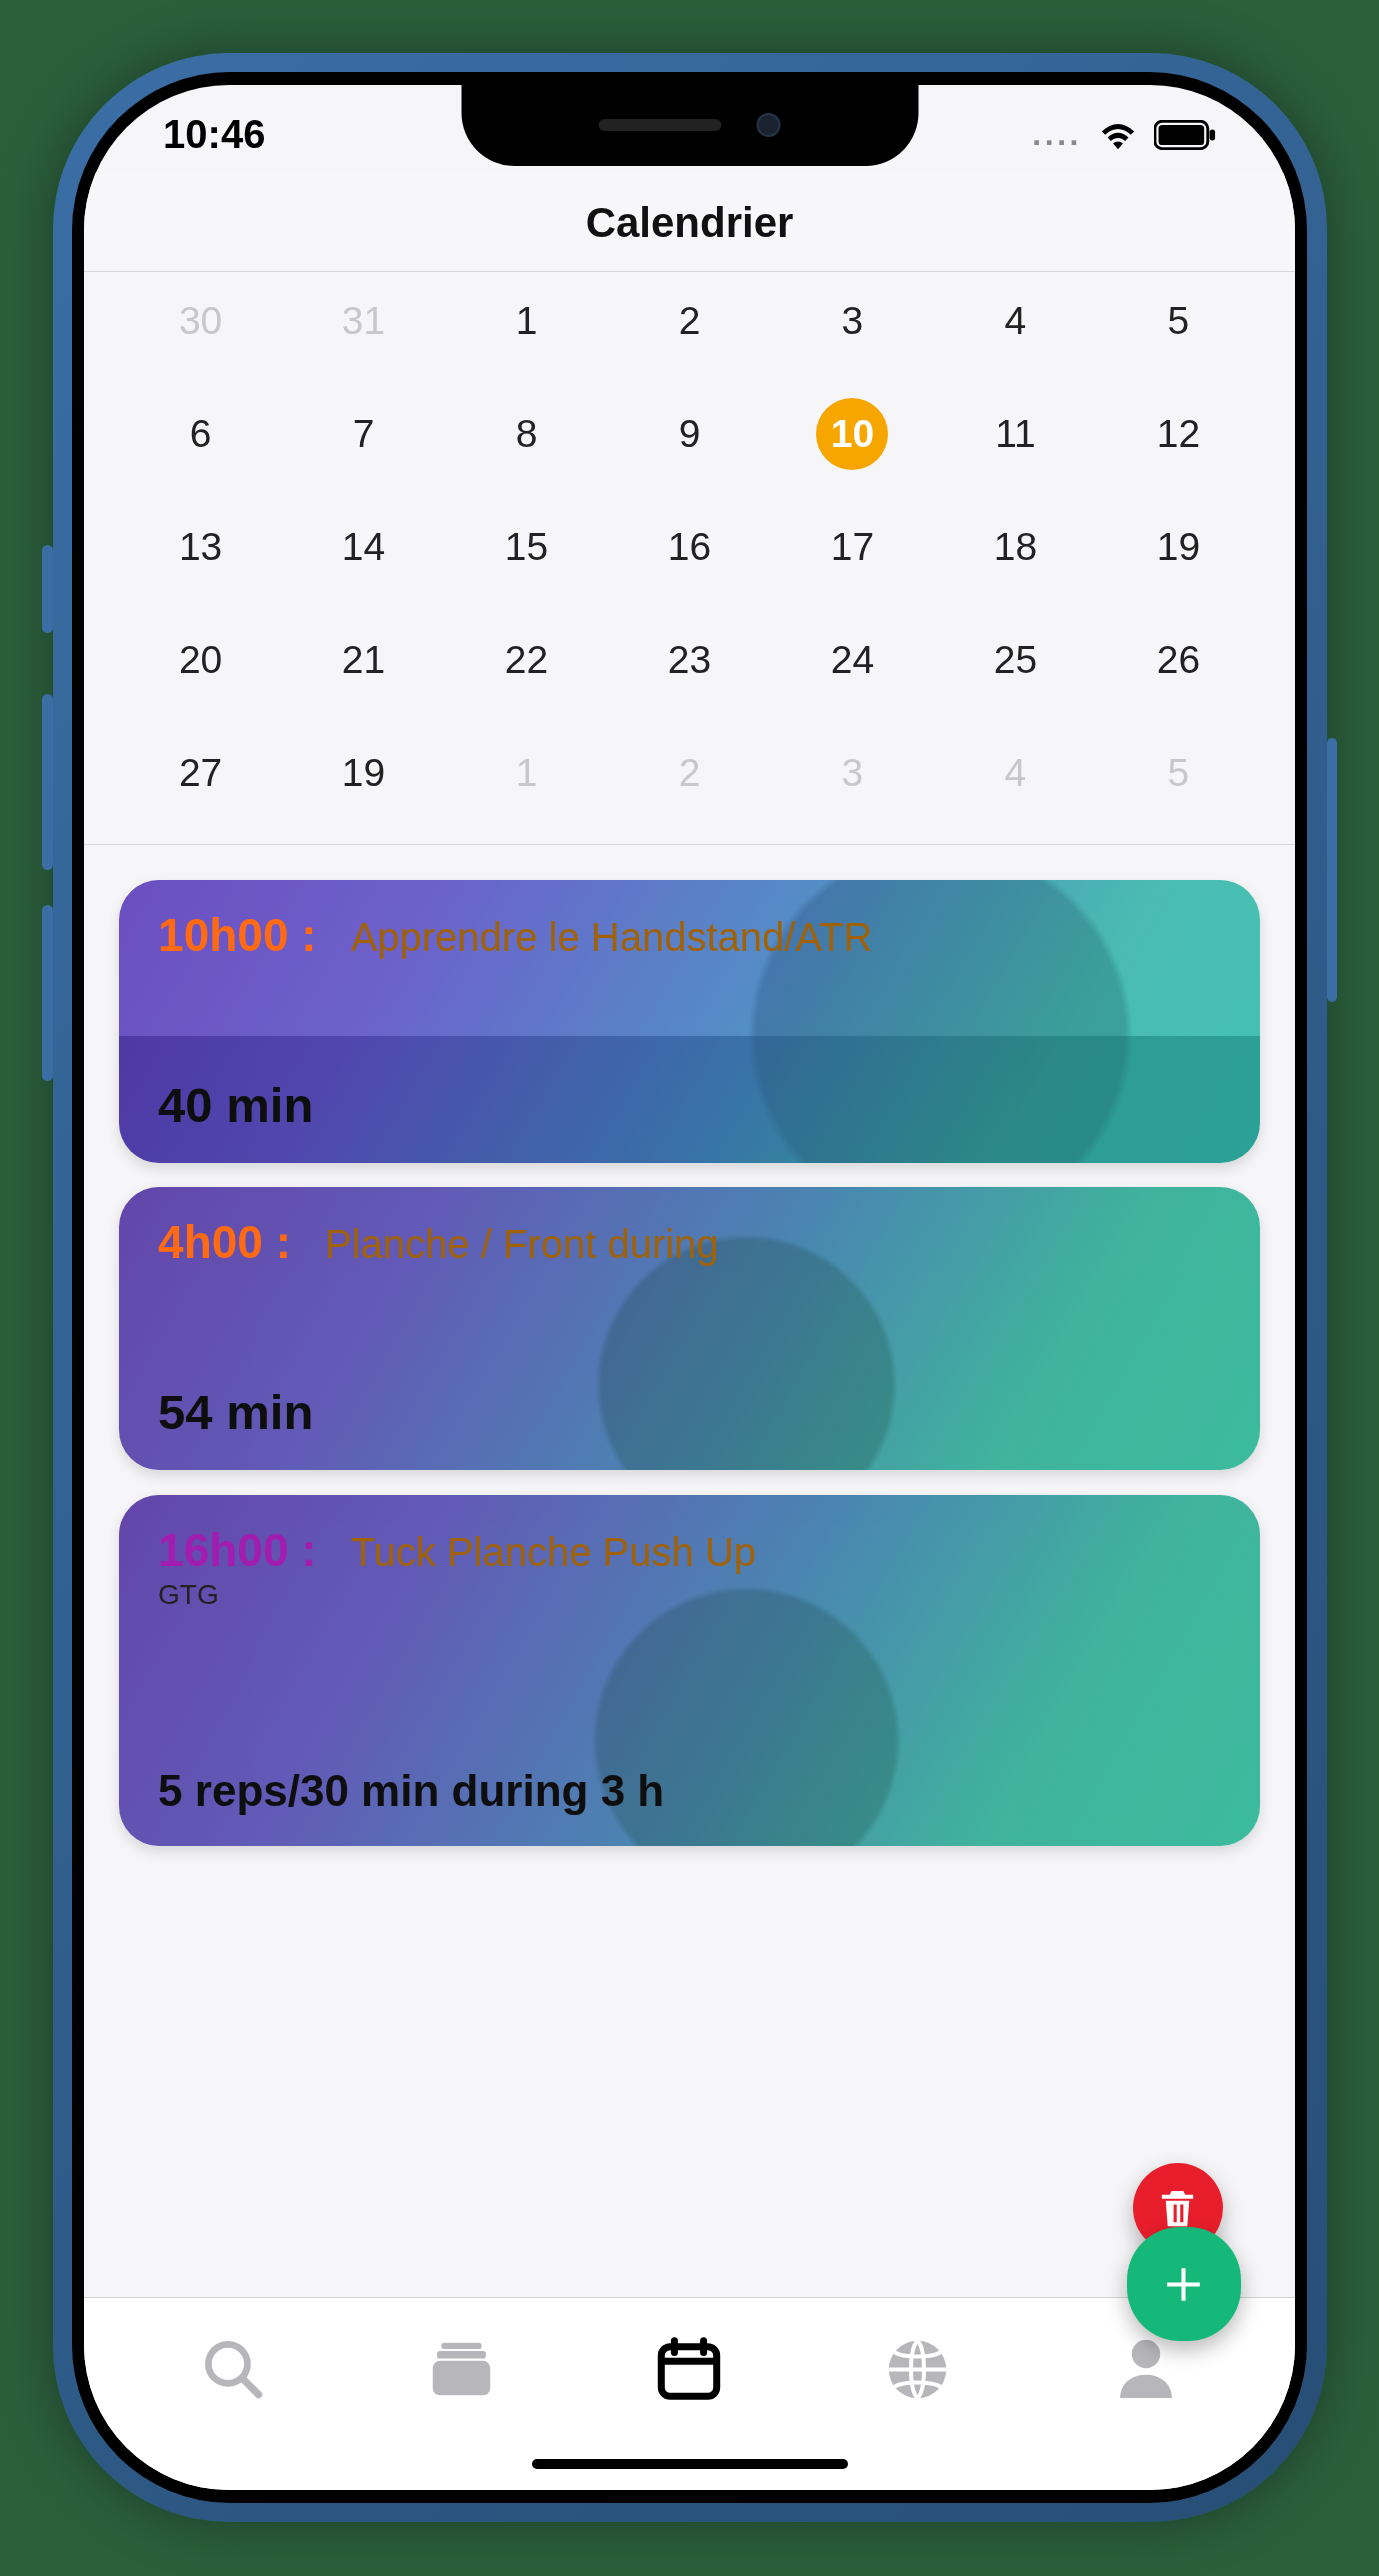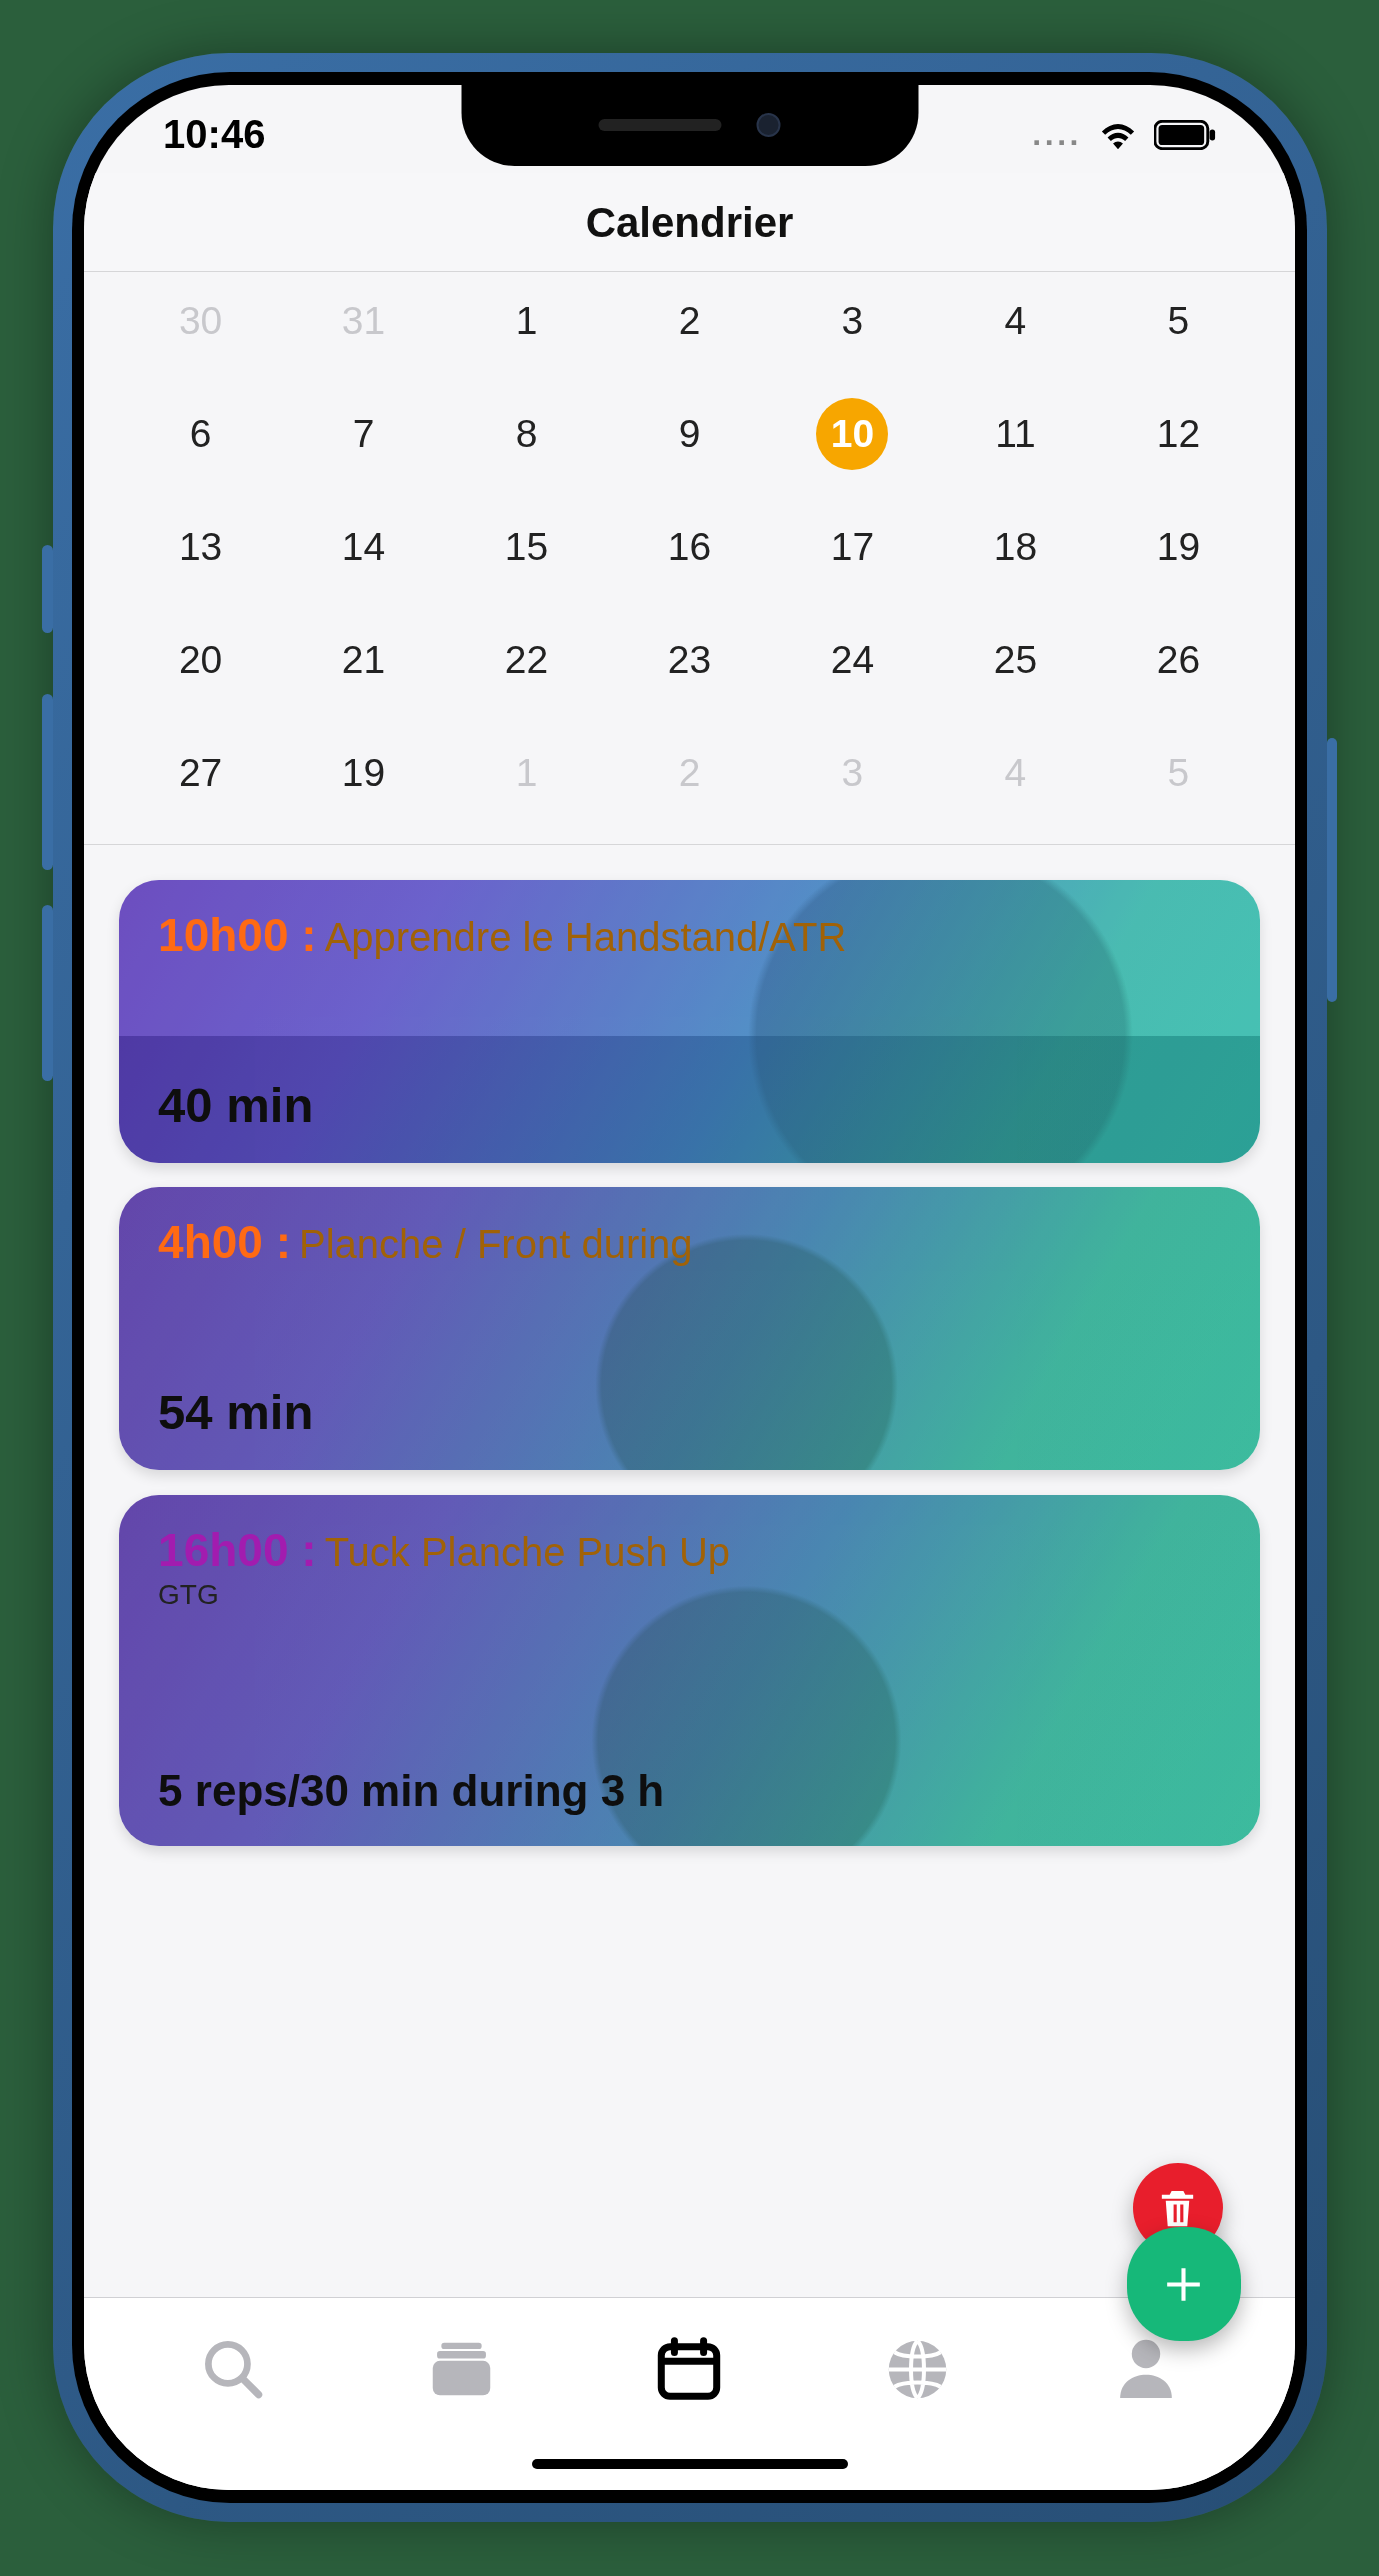--- a/index.html
+++ b/index.html
@@ -120,21 +120,21 @@
   .card .photo {
     position:absolute; inset:0;
     opacity:0.55;
   }
   .card .photo::before {
     content:"";
     position:absolute; inset:0;
     background: linear-gradient(90deg, rgba(255,255,255,0) 0%, rgba(255,255,255,0) 35%, rgba(255,255,255,0) 100%);
   }
   .card .content { position:relative; z-index:2; display:flex; flex-direction:column; height:100%; }
-  .card .row1 { display:flex; gap:8px; align-items:baseline; }
+  .card .row1 { display:flex; gap:34px; align-items:baseline; }
   .card .time { font-size: 46px; font-weight:700; }
   .card .title { font-size: 40px; font-weight:500; color:#a16207; }
   .card .sub { font-size: 28px; color:#222; margin-top:1.8px; }
   .card .bottom { margin-top:auto; font-size: 49px; font-weight:800; color:#0e0e0e; padding-bottom:5.3px;}
   .card.c3 .bottom { font-size: 44px; }
   .time.orange { color:#ff6a13; }
   .time.green  { color:#a21caf; }
 
   
   .photo.p1 { background:

